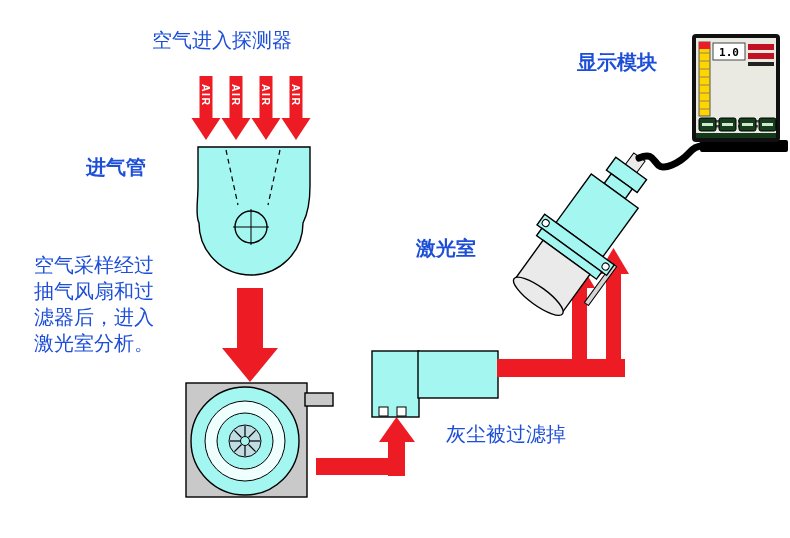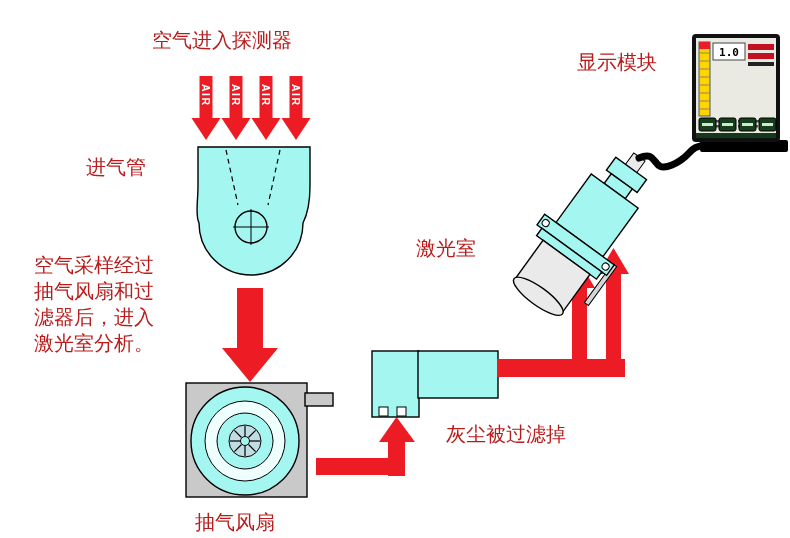--- a/index.html
+++ b/index.html
@@ -1,21 +1,21 @@
 <!DOCTYPE html>
 <html style="--c-red: #ED1C24; --c-cyan: #A4F6F1; --c-gray: #C9C9C9; --c-yellow: #FFD400; --c-pale: #EAEAEA; --c-button-green: #163D1C;"><head>
 <meta charset="utf-8">
 <style>
   html,body{margin:0;padding:0;background:#fff;}
   .canvas{position:relative;width:790px;height:538px;background:#fff;overflow:hidden;
           font-family:"Liberation Sans","DejaVu Sans",sans-serif;}
   svg.scene{position:absolute;left:0;top:0;}
-  .label{position:absolute;font-size:20px;color:#b91c1c;line-height:1.3;white-space:nowrap;}
+  .label{position:absolute;font-size:20px;color:#1d4ed8;line-height:1.3;white-space:nowrap;}
   .label.pre{white-space:pre-line;}
-  .label.bold{font-weight:400;}
+  .label.bold{font-weight:700;}
   .f-red{fill:var(--c-red,#ED1C24);}
   .f-cyan{fill:var(--c-cyan,#A4F6F1);}
   .f-gray{fill:var(--c-gray,#C9C9C9);}
   .f-yellow{fill:var(--c-yellow,#FFD400);}
   .f-pale{fill:var(--c-pale,#EAEAEA);}
   .f-white{fill:#ffffff;}
   .f-btn{fill:var(--c-button-green,#163D1C);}
   .s-k{stroke:#000;stroke-width:1.4;}
   .s-t{stroke:#000;stroke-width:1;}
   .dash{stroke:#000;stroke-width:1.2;stroke-dasharray:5 4;fill:none;}
@@ -166,18 +166,17 @@
       <rect x="696" y="133" width="80" height="5" fill="#14381A"></rect>
     </g>
   </svg>
 
   <div class="label" style="left:152px;top:27px">空气进入探测器</div>
   <div class="label bold" style="left:86px;top:154px">进气管</div>
   <div class="label pre" style="left:34px;top:252px">空气采样经过
 抽气风扇和过
 滤器后，进入
 激光室分析。</div>
-  <div class="label" style="left:195px;top:509px">抽气风扇</div>
   <div class="label" style="left:446px;top:421px">灰尘被过滤掉</div>
   <div class="label bold" style="left:416px;top:235px">激光室</div>
   <div class="label bold" style="left:577px;top:49px">显示模块</div>
 
 </div>
 
 </body></html>

